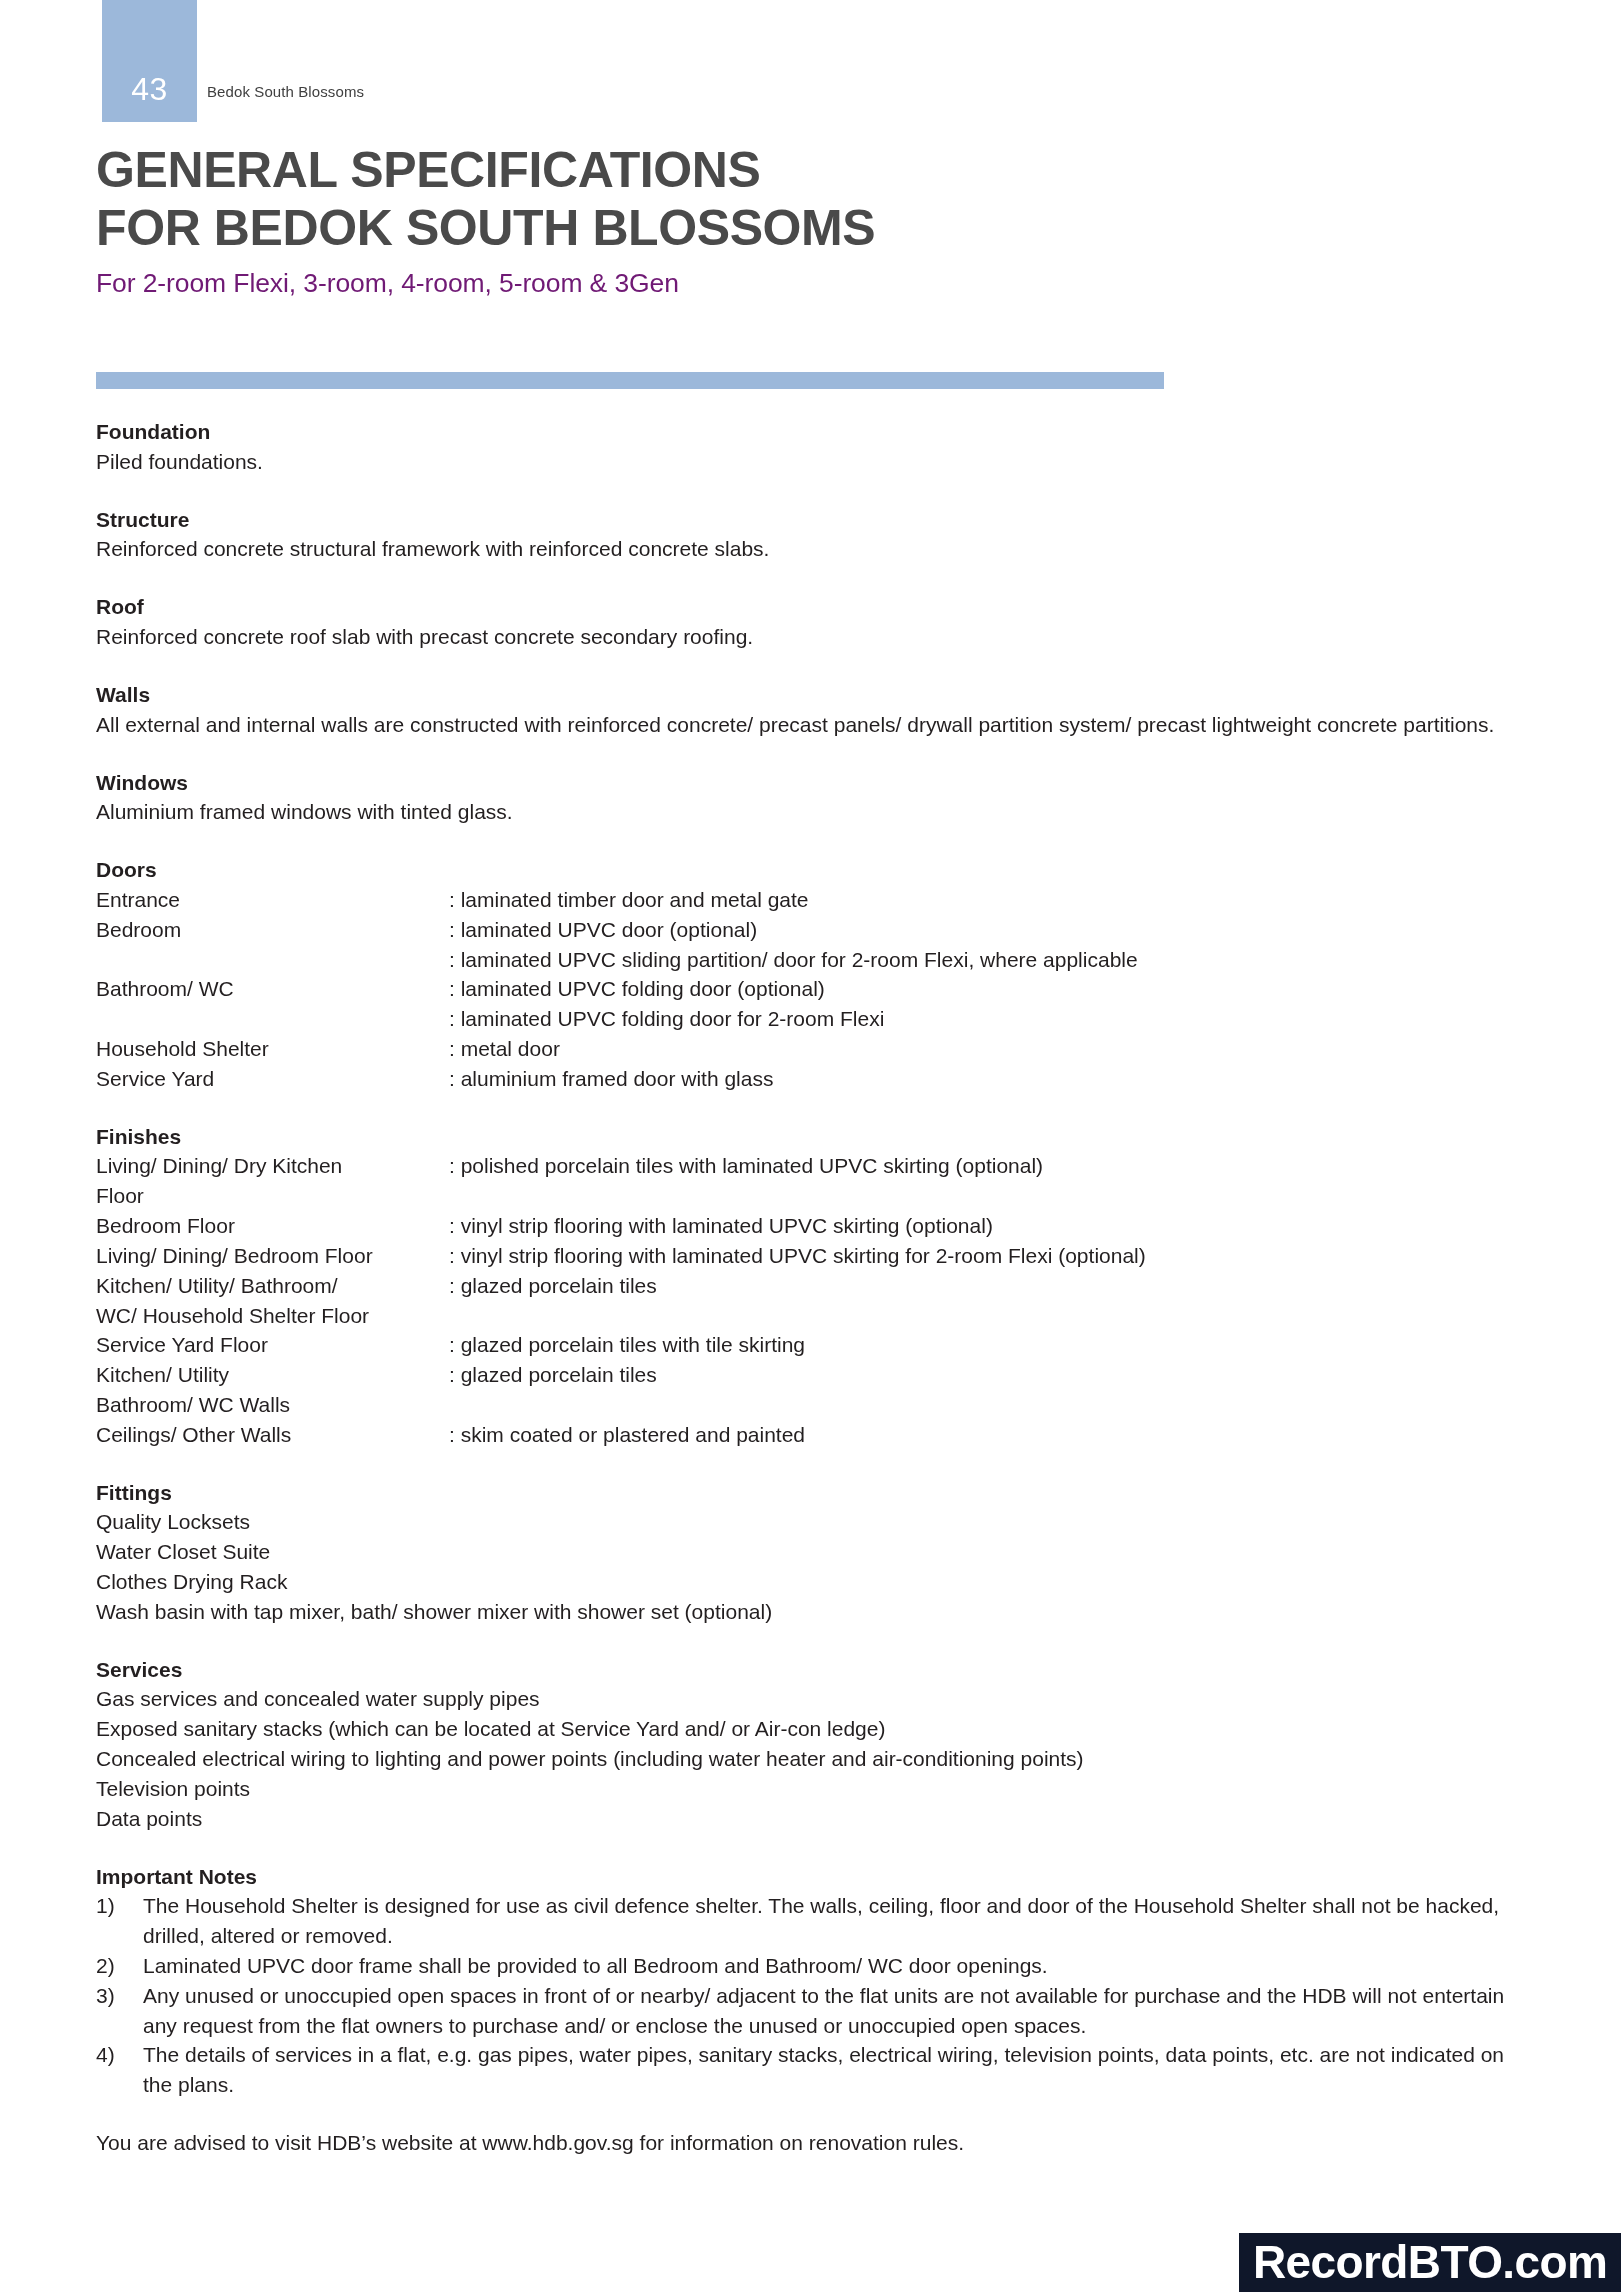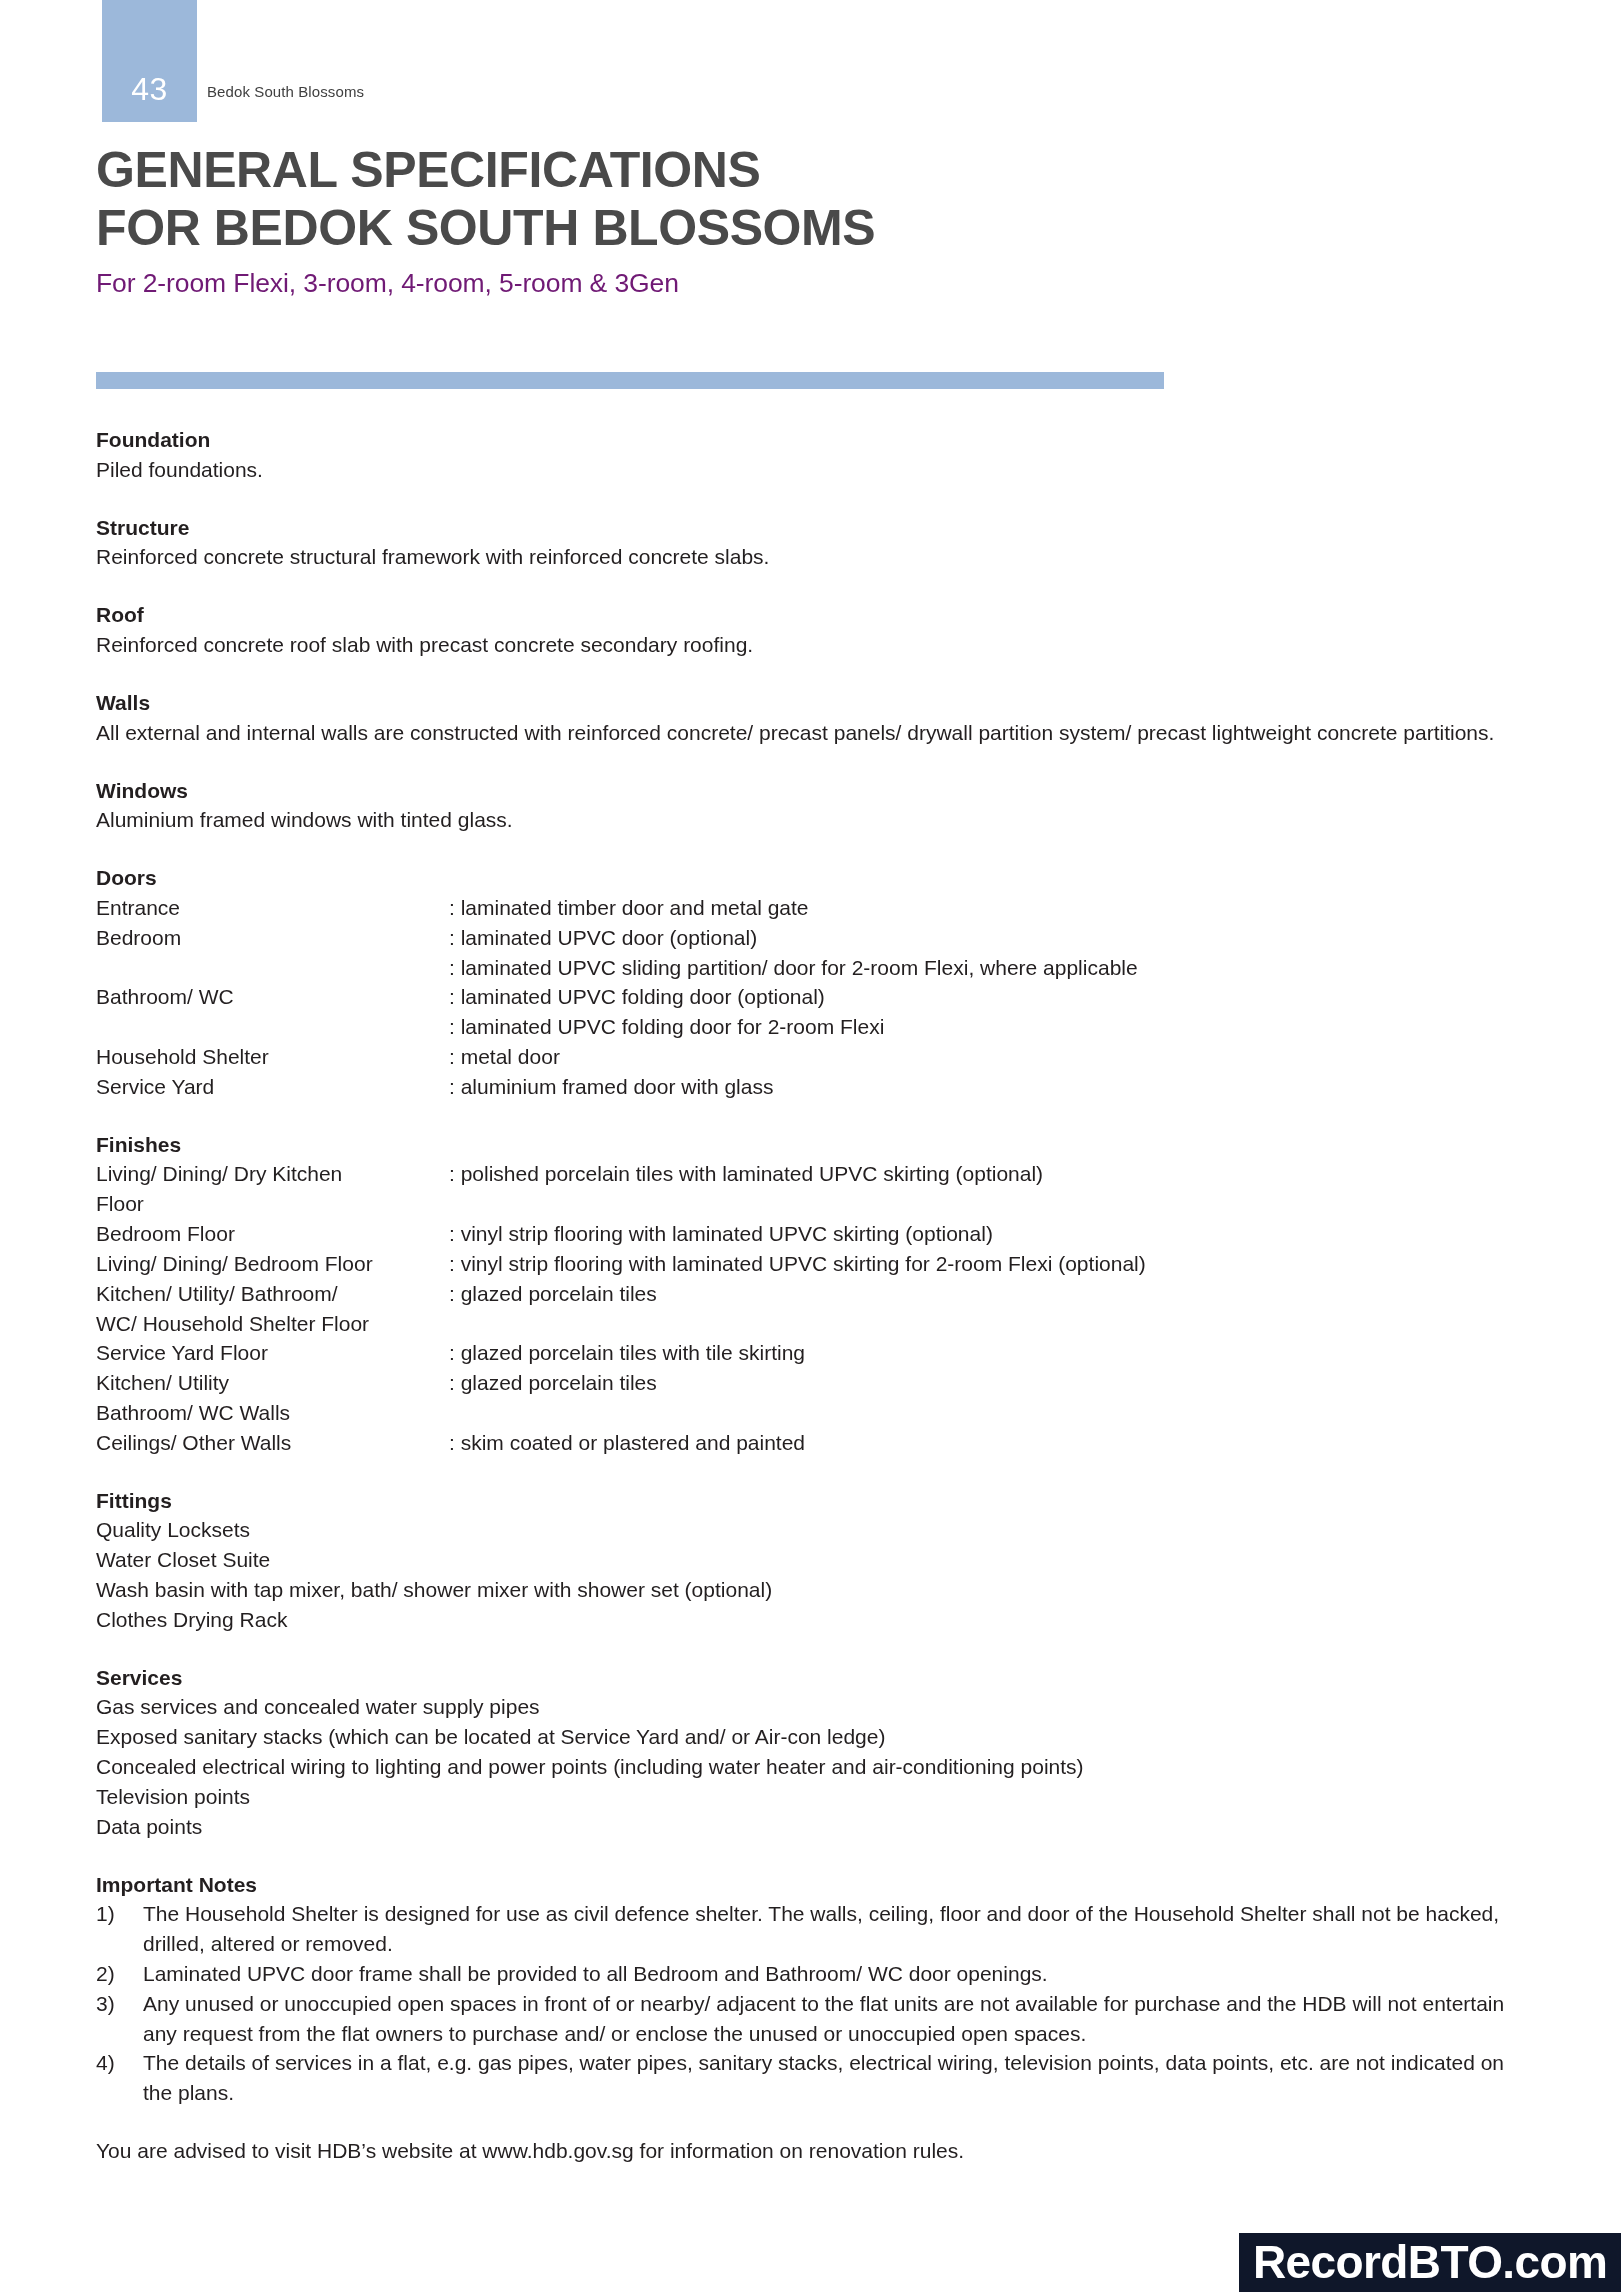--- a/index.html
+++ b/index.html
@@ -95,21 +95,21 @@
   .section {
     margin-bottom: 0;
   }
   .section-heading {
     font-weight: bold;
     font-size: 21px;
     margin: 0 0 0 0;
     padding-top: 28px;
     line-height: 1.42;
   }
-  .section:first-child .section-heading { padding-top: 0; margin-top: 8px; }
+  .section:first-child .section-heading { padding-top: 0; }
   .plain-line {
     line-height: 1.42;
     white-space: normal;
   }
   .spec-row {
     display: flex;
     line-height: 1.42;
   }
   .spec-label {
     width: 353px;
@@ -275,22 +275,22 @@
       <div class="spec-row">
         <div class="spec-label">Ceilings/ Other Walls</div>
         <div class="spec-value">: skim coated or plastered and painted</div>
       </div>
     </div>
 
     <div class="section">
       <div class="section-heading">Fittings</div>
       <div class="plain-line">Quality Locksets</div>
       <div class="plain-line">Water Closet Suite</div>
+      <div class="plain-line">Clothes Drying Rack</div>
       <div class="plain-line">Wash basin with tap mixer, bath/ shower mixer with shower set (optional)</div>
-      <div class="plain-line">Clothes Drying Rack</div>
     </div>
 
     <div class="section">
       <div class="section-heading">Services</div>
       <div class="plain-line">Gas services and concealed water supply pipes</div>
       <div class="plain-line">Exposed sanitary stacks (which can be located at Service Yard and/ or Air-con ledge)</div>
       <div class="plain-line">Concealed electrical wiring to lighting and power points (including water heater and air-conditioning points)</div>
       <div class="plain-line">Television points</div>
       <div class="plain-line">Data points</div>
     </div>

